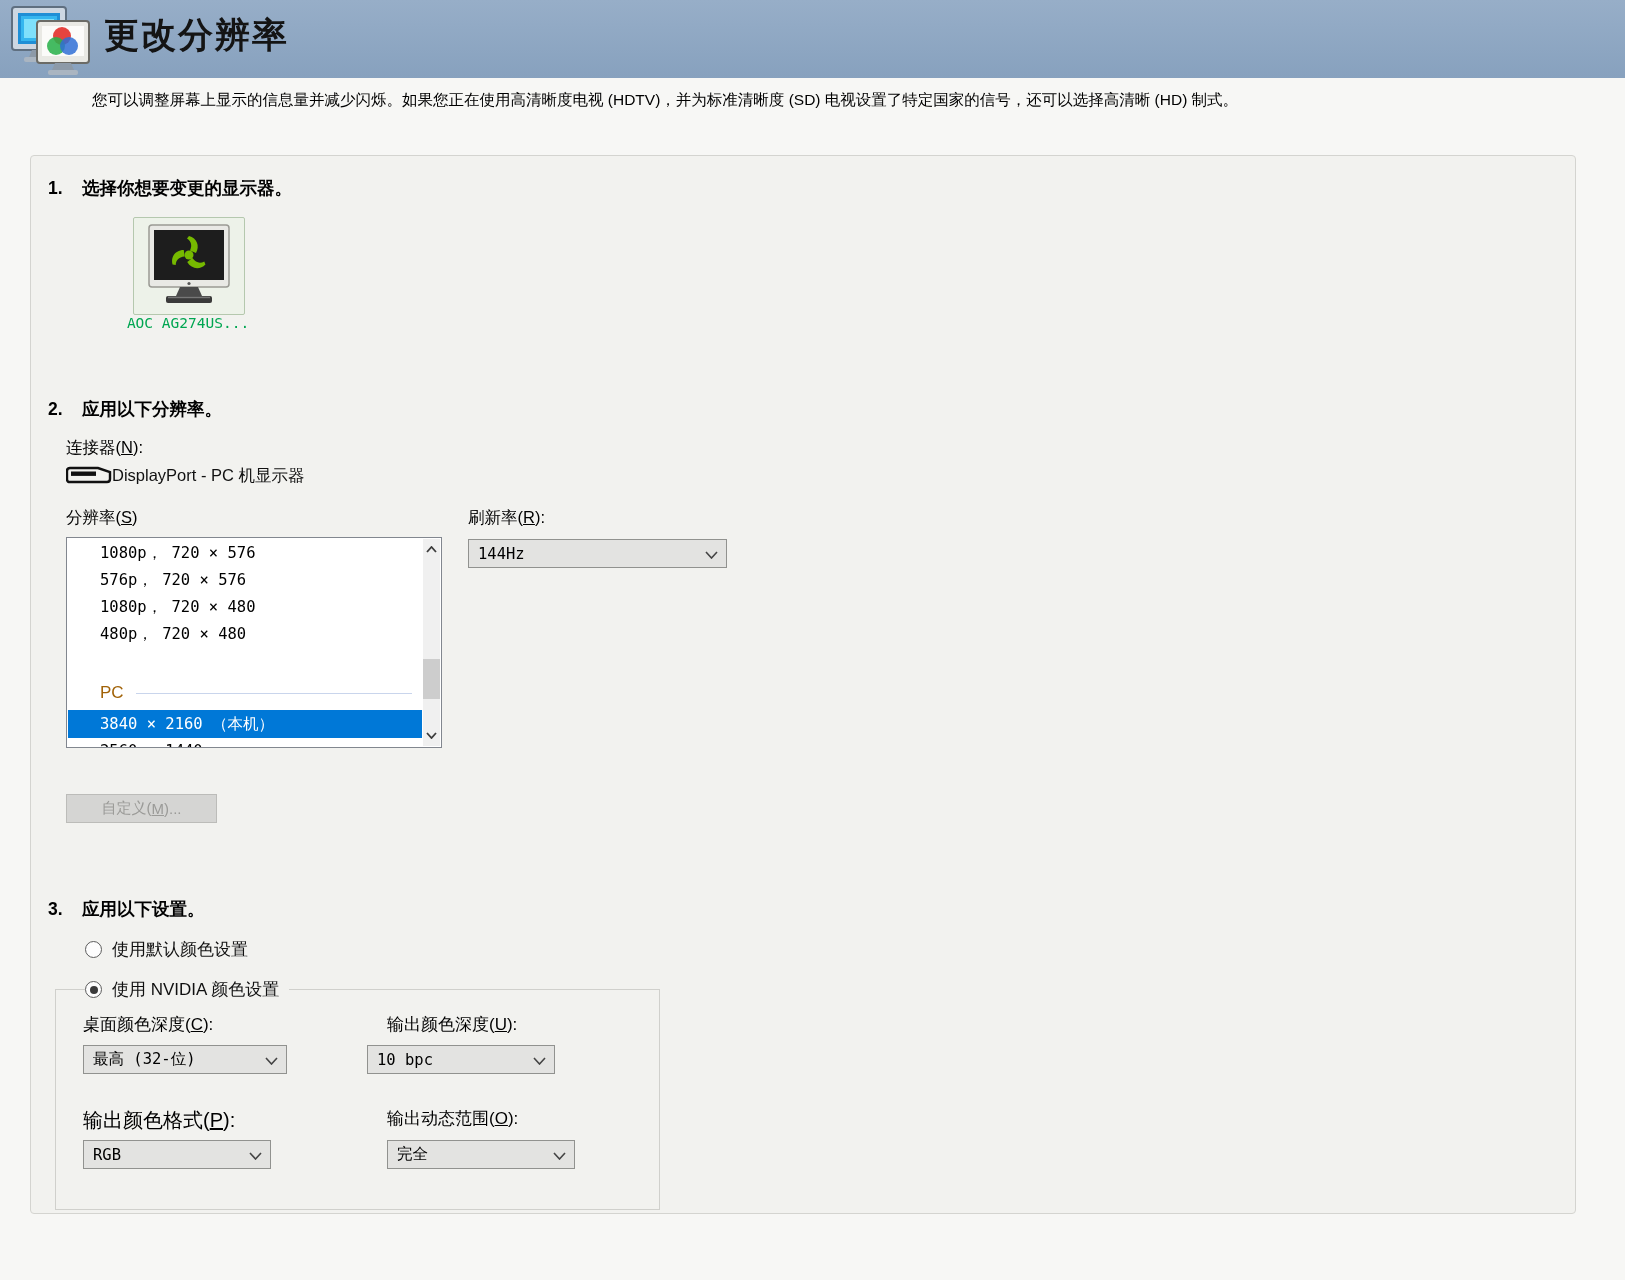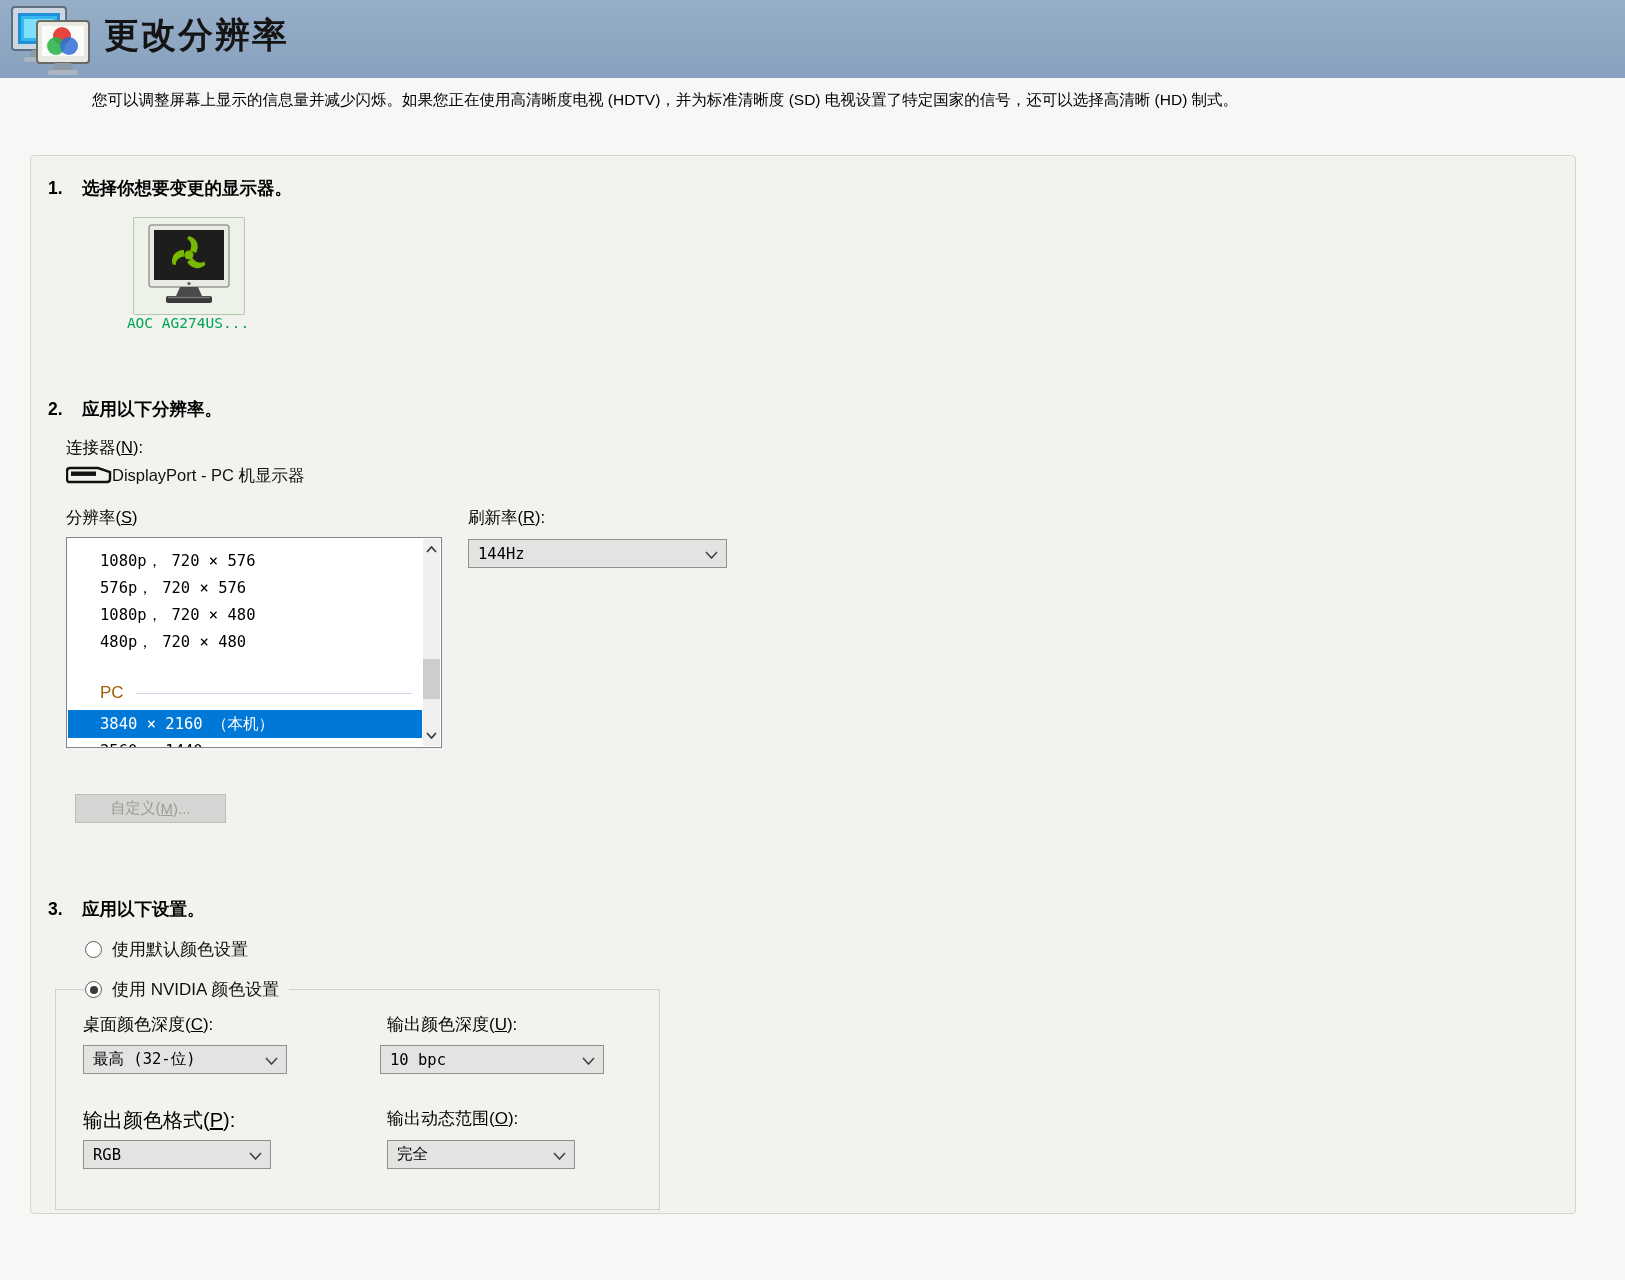--- a/index.html
+++ b/index.html
@@ -31,21 +31,21 @@
 
   .small-label{position:absolute;font-size:16.5px;color:#000;}
   .u{text-decoration:underline;}
 
   .dp-row{position:absolute;left:66px;top:465px;display:flex;}
   .dp-text{font-size:16.5px;}
 
   
   .listbox{position:absolute;left:66px;top:537px;width:376px;height:211px;
            background:#ffffff;border:1px solid #82878f;box-sizing:border-box;}
-  .list-items{position:absolute;left:1px;top:2px;right:19px;margin-top:8px;}
+  .list-items{position:absolute;left:1px;top:2px;right:19px;}
   .lrow{height:27px;line-height:27px;padding-left:32px;
         font-family:"DejaVu Sans Mono",monospace;font-size:15.5px;color:#000;white-space:nowrap;}
   .pc-head{position:absolute;left:1px;top:140px;right:19px;height:30px;
            display:flex;align-items:center;}
   .pc-text{padding-left:32px;font-size:17px;color:#a16207;}
   .pc-line{flex:1;height:1px;background:#c9d5ec;margin:0 10px 0 12px;}
   .sel-row{position:absolute;left:1px;top:172px;right:19px;height:28px;line-height:28px;
            background:#0078d7;color:#fff;padding-left:32px;
            font-family:"DejaVu Sans Mono",monospace;font-size:15.5px;white-space:nowrap;}
   .partial-row{position:absolute;left:1px;top:200px;right:19px;height:9px;overflow:hidden;
@@ -58,21 +58,21 @@
 
   
   .select{position:absolute;background:#e3e3e1;border:1px solid #91928f;box-sizing:border-box;
           height:29px;display:flex;align-items:center;padding-left:9px;
           font-family:"DejaVu Sans Mono",monospace;font-size:15.5px;color:#000;}
   .select .chev{position:absolute;right:8px;top:11px;}
 
   .btn-disabled{position:absolute;left:66px;top:794px;width:151px;height:29px;
                 background:#d5d5d3;border:1px solid #bcbcb9;box-sizing:border-box;
                 display:flex;align-items:center;justify-content:center;
-                font-size:15px;color:#9b9b98;margin-left:9px;}
+                font-size:15px;color:#9b9b98;}
 
   
   .radio-row{position:absolute;display:flex;align-items:center;gap:10px;font-size:17px;}
   .radio{width:17px;height:17px;border-radius:50%;border:1.6px solid #5c5c5c;background:#fdfdfd;
          box-sizing:border-box;display:flex;align-items:center;justify-content:center;flex:none;}
   .radio .dot{width:8px;height:8px;border-radius:50%;background:#3a3a3a;}
   .legend-bg{background:#f2f2ef;padding-right:10px;z-index:3;}
 
   .groupbox{position:absolute;left:55px;top:989px;width:605px;height:221px;
             border:1px solid #d0d0cc;box-sizing:border-box;}
@@ -229,21 +229,21 @@
   </div>
 
   <div class="select" style="left:83px;top:1045px;width:204px;">
     <span>最高 (32-位)</span>
     <span class="chev">
       <svg width="13" height="8" class="chevron-svg">
           <polyline points="1,1 6.5,7 12,1" fill="none" stroke="#444" stroke-width="1.6"></polyline>
         </svg>
     </span>
   </div>
-  <div class="select" style="left:380px;top:1045px;width:224px;">
+  <div class="select" style="left:367px;top:1045px;width:188px;">
     <span>10 bpc</span>
     <span class="chev">
       <svg width="13" height="8" class="chevron-svg">
           <polyline points="1,1 6.5,7 12,1" fill="none" stroke="#444" stroke-width="1.6"></polyline>
         </svg>
     </span>
   </div>
 
   <div class="small-label" style="left:83px;top:1107px;font-size:20px;">
     <span>输出颜色格式(</span><span class="u">P</span><span>):</span>

